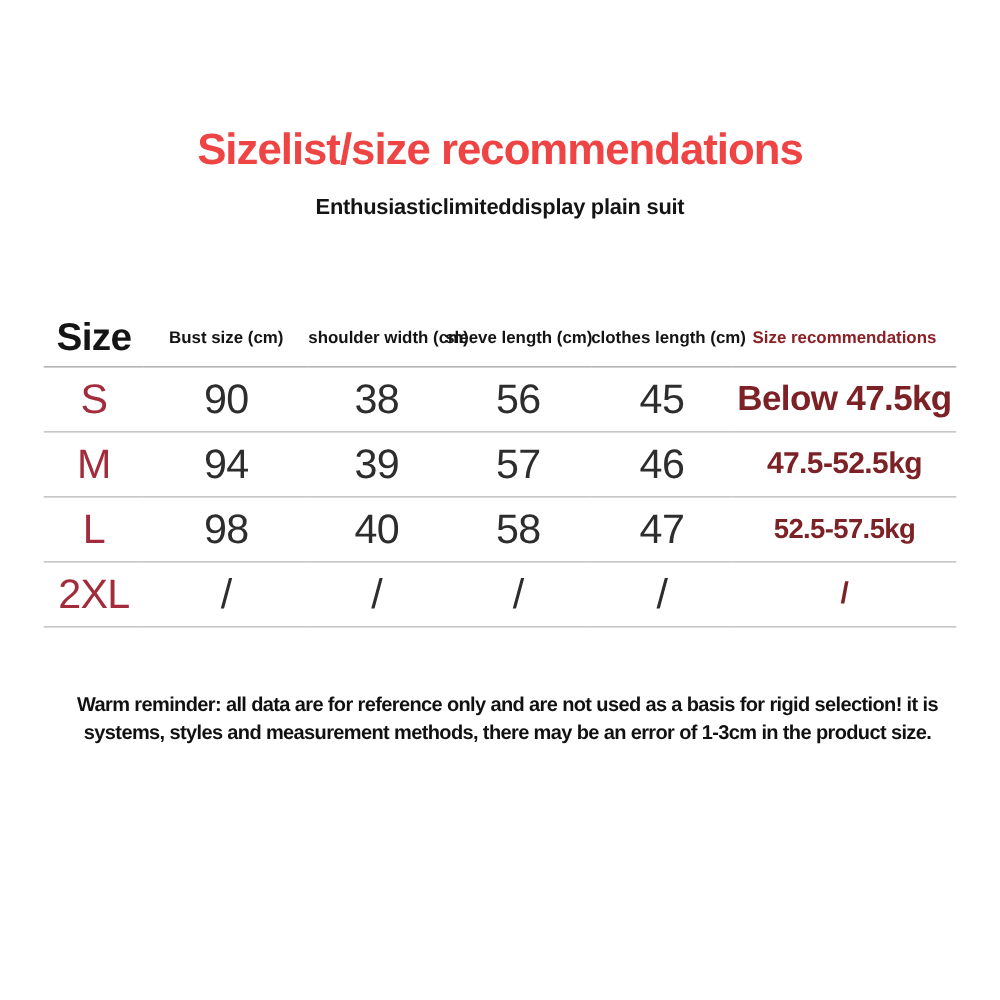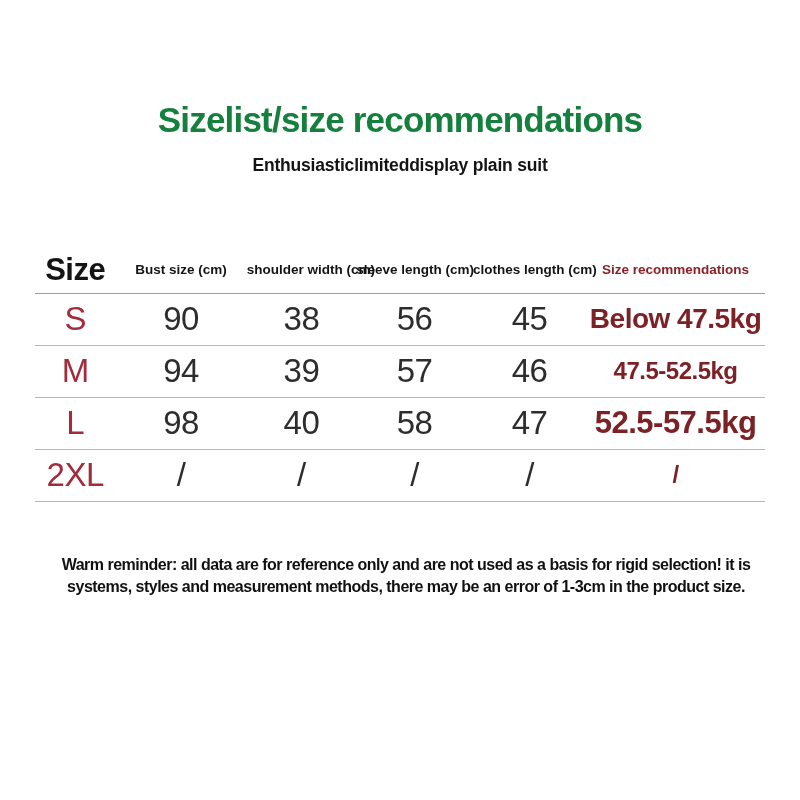--- a/index.html
+++ b/index.html
@@ -12,21 +12,21 @@
   }
   .page { width: 800px; height: 800px; background: #ffffff; }
 
   
   .title {
     padding-top: 102px;
     text-align: center;
     font-size: 35px;
     font-weight: bold;
     letter-spacing: -0.8px;
-    color: #15803d;
+    color: #ef4444;
     line-height: 1.0;
   }
   .subtitle {
     margin-top: 18px;
     text-align: center;
     font-size: 17.5px;
     font-weight: bold;
     letter-spacing: -0.2px;
     color: #141414;
   }
@@ -70,21 +70,21 @@
     font-weight: normal;
     color: #2d2d2d;
     border-bottom: 1px solid #b7b7b7;
     letter-spacing: -0.5px;
   }
   tbody td.cell-size { color: #a32c3c; }
   tbody td.cell-rec  { color: #7c2125; font-weight: bold; letter-spacing: -0.5px; }
 
   tbody tr:nth-child(1) td.cell-rec { font-size: 28px; }
   tbody tr:nth-child(2) td.cell-rec { font-size: 24px; }
-  tbody tr:nth-child(3) td.cell-rec { font-size: 31px; }
+  tbody tr:nth-child(3) td.cell-rec { font-size: 22px; }
   tbody tr:nth-child(4) td.cell-rec { font-size: 24px; }
   tbody tr:nth-child(5) td { height: 44px; font-size: 30px; }
   tbody tr:nth-child(5) td.cell-rec { font-size: 30px; color: #8b1f2a; }
 
   
   .reminder {
     margin-top: 52px;
     text-align: center;
     font-size: 16px;
     font-weight: bold;

